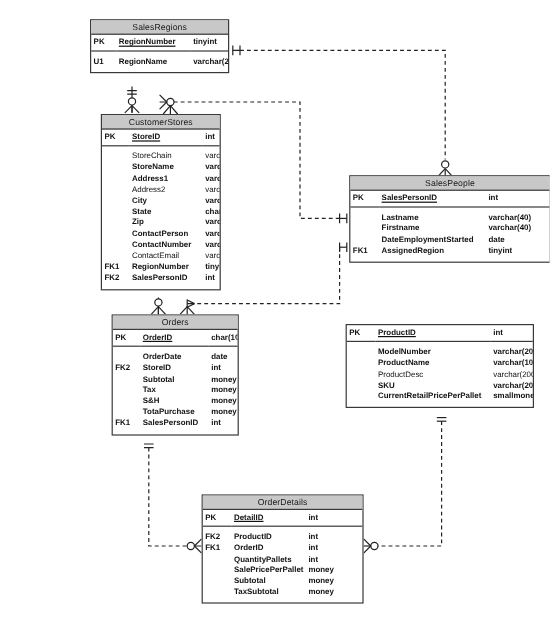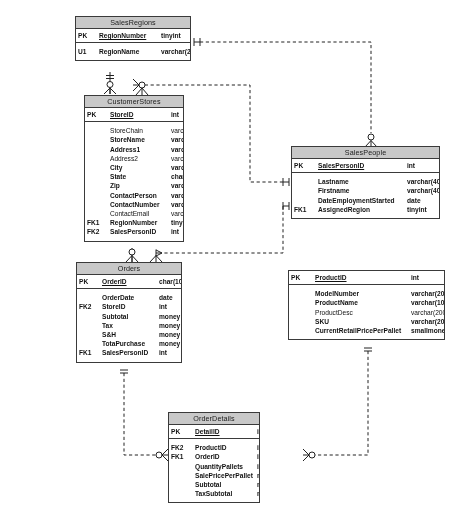--- a/index.html
+++ b/index.html
@@ -249,21 +249,21 @@
             <td class="c-name req">SalesPersonID</td>
             <td class="c-type req">int</td>
           </tr>
       <tr class="spacer">
             <td colspan="3"></td>
           </tr>
     </tbody>
       </table>
   </div>
 
-  <div class="entity" style="left:263px;top:146px;width:149px;">
+  <div class="entity" style="left:263px;top:146px;width:168px;">
     <div class="ent-title">SalesPeople</div>
     <table class="cols">
       <tbody>
           <tr class="pk-row">
         <td class="c-key" style="width:20px;">PK</td>
         <td class="c-name" style="width:85px;"><span>SalesPersonID</span></td>
         <td class="c-type">int</td>
       </tr>
       <tr class="spacer">
             <td colspan="3"></td>
@@ -288,21 +288,21 @@
             <td class="c-name req">AssignedRegion</td>
             <td class="c-type req">tinyint</td>
           </tr>
       <tr class="spacer">
             <td colspan="3"></td>
           </tr>
     </tbody>
       </table>
   </div>
 
-  <div class="entity" style="left:48px;top:262px;width:106px;">
+  <div class="entity" style="left:65px;top:262px;width:106px;">
     <div class="ent-title">Orders</div>
     <table class="cols">
       <tbody>
           <tr class="pk-row">
         <td class="c-key" style="width:19px;">PK</td>
         <td class="c-name" style="width:53px;"><span>OrderID</span></td>
         <td class="c-type">char(10)</td>
       </tr>
       <tr class="spacer">
             <td colspan="3"></td>
@@ -385,21 +385,21 @@
             <td class="c-name req">CurrentRetailPricePerPallet</td>
             <td class="c-type req">smallmoney</td>
           </tr>
       <tr class="spacer">
             <td colspan="3"></td>
           </tr>
     </tbody>
       </table>
   </div>
 
-  <div class="entity" style="left:140px;top:412px;width:92px;">
+  <div class="entity" style="left:140px;top:412px;width:135px;">
     <div class="ent-title">OrderDetails</div>
     <table class="cols">
       <tbody>
           <tr class="pk-row">
         <td class="c-key" style="width:20px;">PK</td>
         <td class="c-name" style="width:58px;"><span>DetailID</span></td>
         <td class="c-type">int</td>
       </tr>
       <tr class="spacer">
             <td colspan="3"></td>

